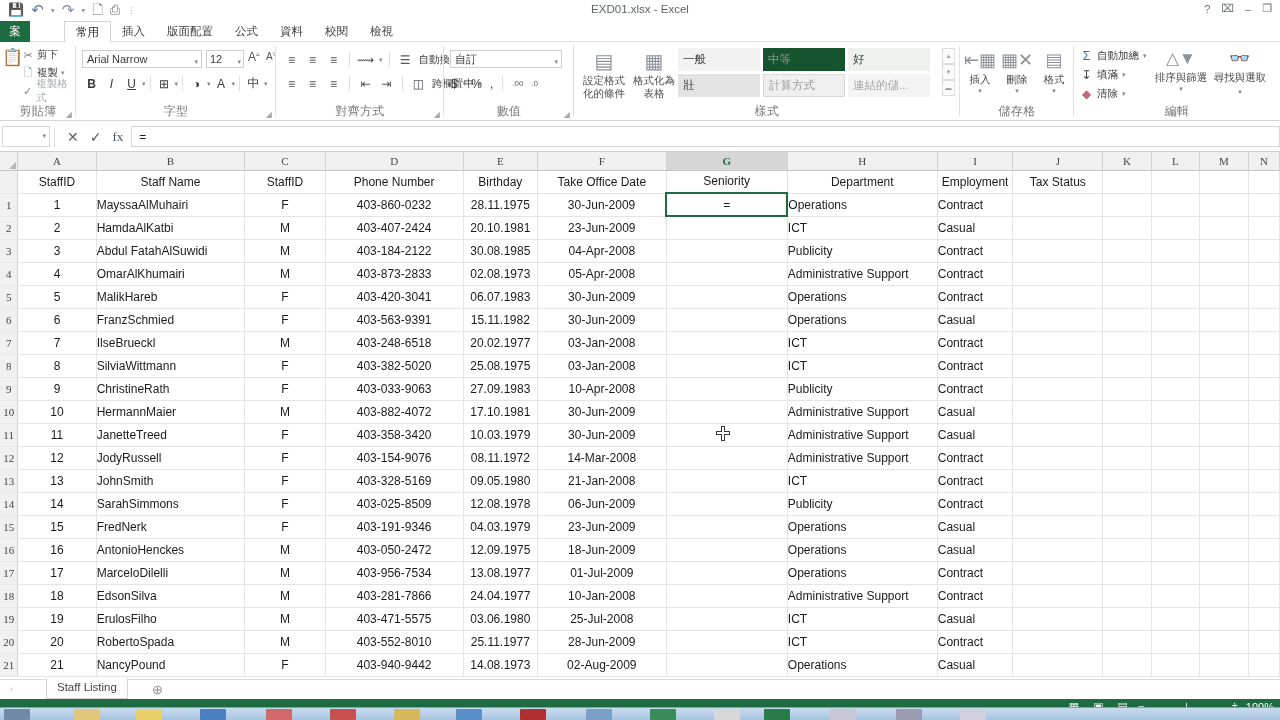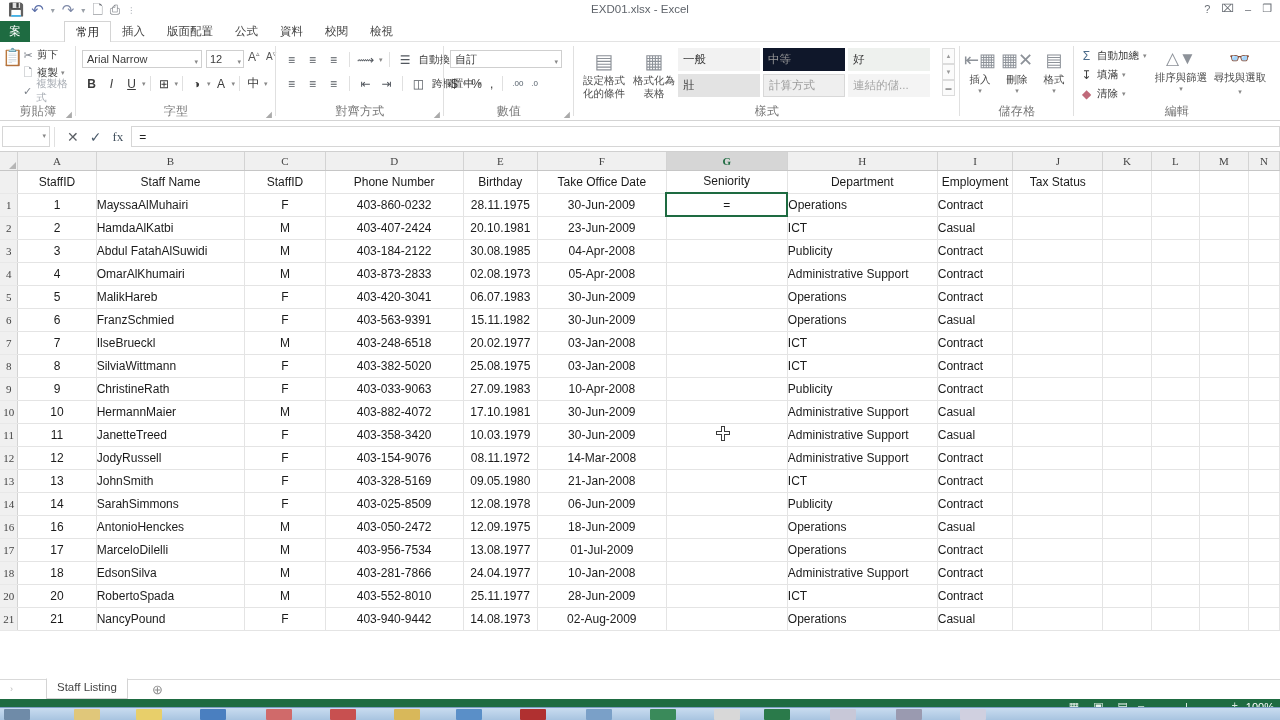--- a/index.html
+++ b/index.html
@@ -129,21 +129,21 @@
   .g-sty { left: 574px; width: 386px; }
   .sty-b { position: absolute; top: 6px; width: 52px; text-align: center;
            font-size: 10.5px; color: #4b4b4b; line-height: 13px; }
   .sty-b .gl { display: block; font-size: 20px; color: #8d9299; line-height: 26px; }
   .gallery { position: absolute; left: 104px; top: 6px; width: 262px; height: 52px; }
   .gcell {
     position: absolute; width: 82px; height: 23px; font-size: 11.5px;
     display: flex; align-items: center; padding-left: 5px; color: #3c3c3c;
   }
   .gc-normal { left: 0; top: 0; background: #f2f2f2; }
-  .gc-neutral { left: 85px; top: 0; background: #0f172a; color: #9a9a9a; }
+  .gc-neutral { left: 85px; top: 0; background: #14532d; color: #9a9a9a; }
   .gc-good { left: 170px; top: 0; background: #eef1ee; }
   .gc-bad { left: 0; top: 26px; background: #e3e3e3; }
   .gc-calc { left: 85px; top: 26px; background: #efefef; color: #9a9a9a; border:1px solid #d8d8d8;}
   .gc-link { left: 170px; top: 26px; background: #f4f4f4; color: #a5a5a5; }
   .gscroll { position: absolute; left: 368px; top: 6px; width: 13px; height: 52px; }
   .gscroll div { height: 16px; border: 1px solid #dcdcdc; background: #fbfbfb;
                  font-size: 6px; color: #999; text-align: center; line-height: 14px; }
 
   
   .g-cells { left: 960px; width: 114px; }
@@ -818,20 +818,37 @@
             <td class="cell ctr"></td>
             <td class="cell lft">Publicity</td>
             <td class="cell lft">Contract</td>
             <td class="cell lft"></td>
             <td class="cell lft"></td>
             <td class="cell lft"></td>
             <td class="cell lft"></td>
             <td class="cell lft"></td>
           </tr>
           <tr>
+            <th class="rhead">15</th>
+            <td class="cell ctr">15</td>
+            <td class="cell lft">FredNerk</td>
+            <td class="cell ctr">F</td>
+            <td class="cell ctr">403-191-9346</td>
+            <td class="cell ctr">04.03.1979</td>
+            <td class="cell ctr">23-Jun-2009</td>
+            <td class="cell ctr"></td>
+            <td class="cell lft">Operations</td>
+            <td class="cell lft">Casual</td>
+            <td class="cell lft"></td>
+            <td class="cell lft"></td>
+            <td class="cell lft"></td>
+            <td class="cell lft"></td>
+            <td class="cell lft"></td>
+          </tr>
+          <tr>
             <th class="rhead">16</th>
             <td class="cell ctr">16</td>
             <td class="cell lft">AntonioHenckes</td>
             <td class="cell ctr">M</td>
             <td class="cell ctr">403-050-2472</td>
             <td class="cell ctr">12.09.1975</td>
             <td class="cell ctr">18-Jun-2009</td>
             <td class="cell ctr"></td>
             <td class="cell lft">Operations</td>
             <td class="cell lft">Casual</td>
@@ -862,20 +879,37 @@
             <th class="rhead">18</th>
             <td class="cell ctr">18</td>
             <td class="cell lft">EdsonSilva</td>
             <td class="cell ctr">M</td>
             <td class="cell ctr">403-281-7866</td>
             <td class="cell ctr">24.04.1977</td>
             <td class="cell ctr">10-Jan-2008</td>
             <td class="cell ctr"></td>
             <td class="cell lft">Administrative Support</td>
             <td class="cell lft">Contract</td>
+            <td class="cell lft"></td>
+            <td class="cell lft"></td>
+            <td class="cell lft"></td>
+            <td class="cell lft"></td>
+            <td class="cell lft"></td>
+          </tr>
+          <tr>
+            <th class="rhead">19</th>
+            <td class="cell ctr">19</td>
+            <td class="cell lft">ErulosFilho</td>
+            <td class="cell ctr">M</td>
+            <td class="cell ctr">403-471-5575</td>
+            <td class="cell ctr">03.06.1980</td>
+            <td class="cell ctr">25-Jul-2008</td>
+            <td class="cell ctr"></td>
+            <td class="cell lft">ICT</td>
+            <td class="cell lft">Casual</td>
             <td class="cell lft"></td>
             <td class="cell lft"></td>
             <td class="cell lft"></td>
             <td class="cell lft"></td>
             <td class="cell lft"></td>
           </tr>
           <tr>
             <th class="rhead">20</th>
             <td class="cell ctr">20</td>
             <td class="cell lft">RobertoSpada</td>

